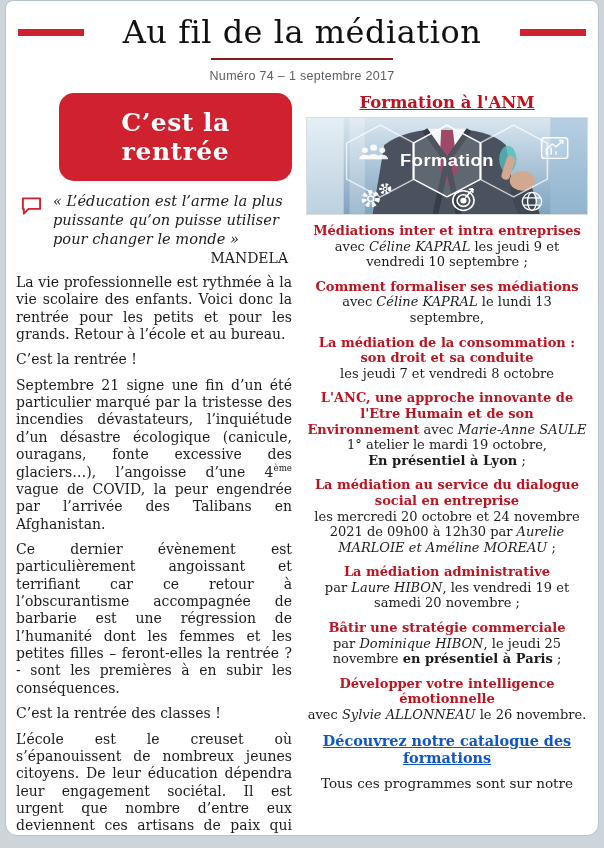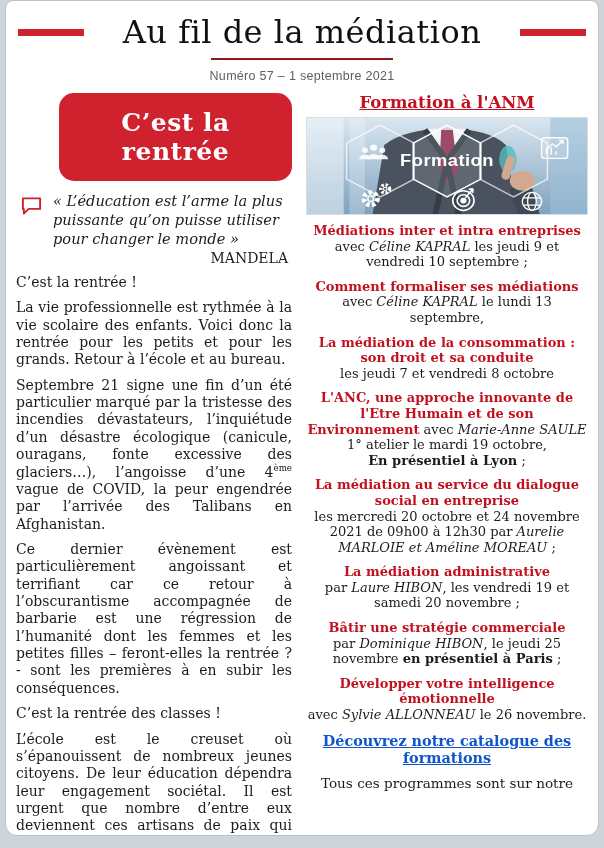--- a/index.html
+++ b/index.html
@@ -99,43 +99,43 @@
 
 <div class="page">
 
   <header class="masthead">
     <div class="masthead-row">
       <span class="dash"></span>
       <h1 class="title">Au fil de la médiation</h1>
       <span class="dash"></span>
     </div>
     <div class="title-underline"></div>
-    <div class="issue">Numéro 57 – 1 septembre 2021</div>
+    <div class="issue">Numéro 74 – 1 septembre 2017</div>
   </header>
 
   <div class="columns">
 
     <div class="col-left">
       <div class="banner">C’est la rentrée</div>
 
       <div class="quote">
         <span class="quote-icon">
           <svg width="23" height="23" viewBox="0 0 24 24">
             <path d="M3 3.5 h18 v11 h-12 l-5 5 v-5 h-1 z" fill="none" stroke="#d0212f" stroke-width="2" stroke-linejoin="round"></path>
           </svg>
         </span>
         <div class="quote-body">
           <p class="quote-text">« L’éducation est l’arme la plus puissante qu’on puisse utiliser pour changer le monde »</p>
           <div class="quote-author">MANDELA</div>
         </div>
       </div>
 
       <div class="article">
+          <p class="para"><span>La vie professionnelle est rythmée à la vie scolaire des enfants. Voici donc la rentrée pour les petits et pour les grands. Retour à l’école et au bureau.</span></p>
           <p class="para"><span>C’est la rentrée !</span></p>
-          <p class="para"><span>La vie professionnelle est rythmée à la vie scolaire des enfants. Voici donc la rentrée pour les petits et pour les grands. Retour à l’école et au bureau.</span></p>
           <p class="para"><span>Septembre 21 signe une fin d’un été particulier marqué par la tristesse des incendies dévastateurs, l’inquiétude d’un désastre écologique (canicule, ouragans, fonte excessive des glaciers…), l’angoisse d’une 4</span><span class="run-sup">ème</span><span> vague de COVID, la peur engendrée par l’arrivée des Talibans en Afghanistan.</span></p>
           <p class="para"><span>Ce dernier évènement est particulièrement angoissant et terrifiant car ce retour à l’obscurantisme accompagnée de barbarie est une régression de l’humanité dont les femmes et les petites filles – feront-elles la rentrée ? - sont les premières à en subir les conséquences.</span></p>
           <p class="para"><span>C’est la rentrée des classes !</span></p>
           <p class="para"><span>L’école est le creuset où s’épanouissent de nombreux jeunes citoyens. De leur éducation dépendra leur engagement sociétal. Il est urgent que nombre d’entre eux deviennent ces artisans de paix qui sauront sauver notre monde.</span></p>
           <p class="para"><span>Les enfants représentent notre avenir et notre espoir !</span></p>
         </div>
 
     </div>
 
     <div class="col-right">

